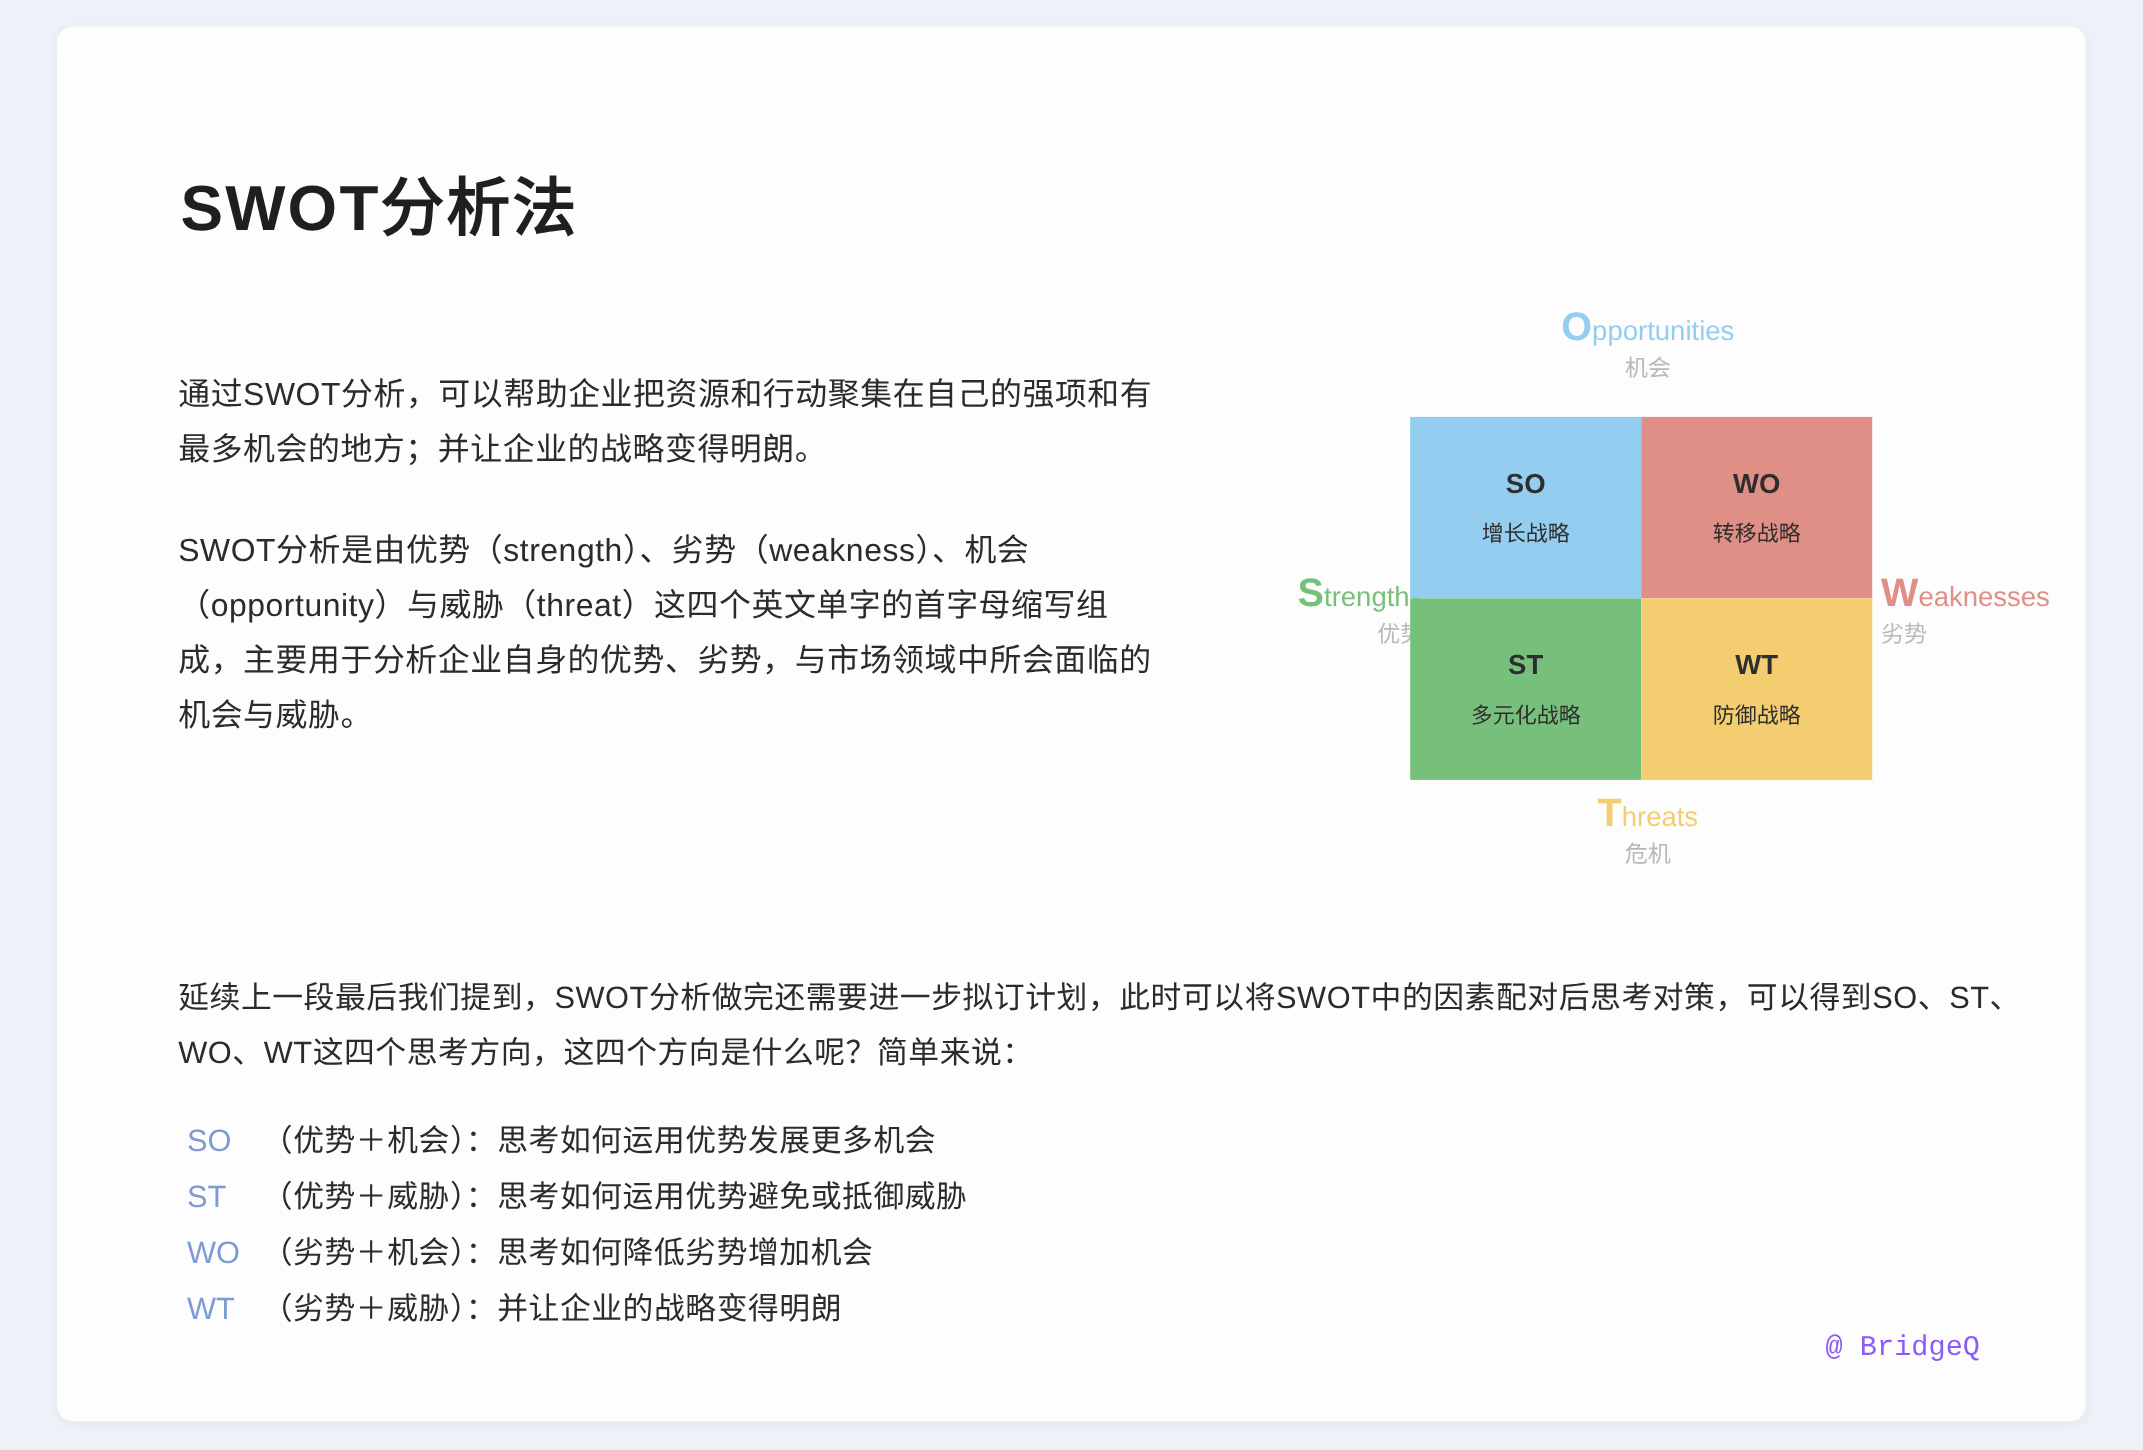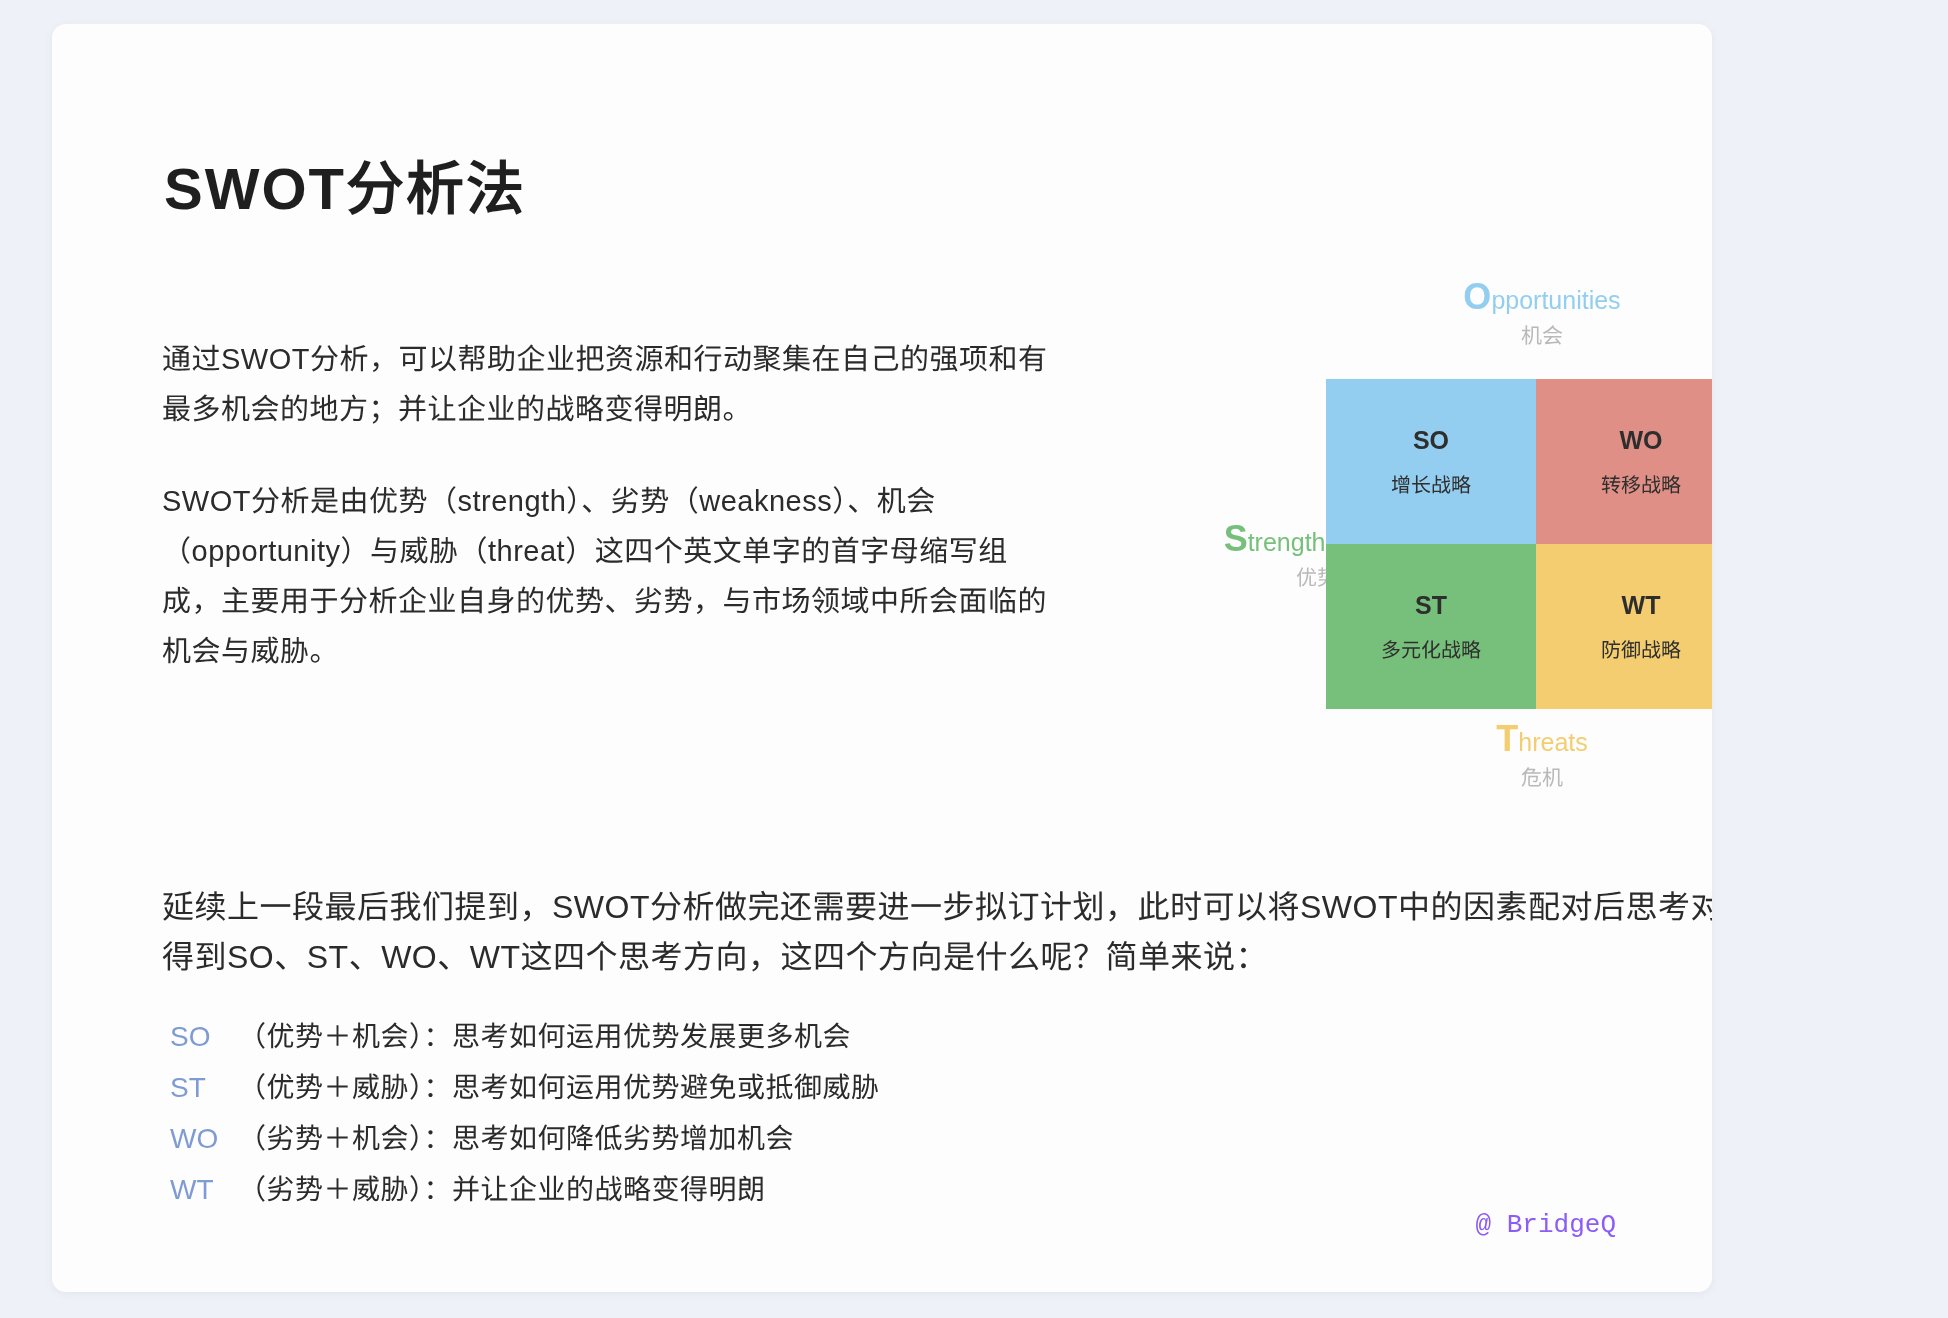--- a/index.html
+++ b/index.html
@@ -10,21 +10,21 @@
   body {
     width: 1948px;
     height: 1318px;
     font-family: "Liberation Sans", "DejaVu Sans", sans-serif;
     -webkit-font-smoothing: antialiased;
   }
   .slide {
     position: absolute;
     left: 52px;
     top: 24px;
-    width: 1660px;
+    width: 1844px;
     height: 1268px;
     background: #fdfdfd;
     border-radius: 14px;
     box-shadow: 0 2px 10px rgba(0,0,0,0.05);
     overflow: hidden;
   }
 
   .page-title {
     position: absolute;
     left: 112px;
@@ -47,21 +47,21 @@
     line-height: 50px;
     margin-bottom: 42px;
     letter-spacing: 0.5px;
   }
 
   .wide-para {
     position: absolute;
     left: 110px;
     top: 858px;
     width: 1700px;
-    font-size: 32px;
+    font-size: 28px;
     line-height: 50px;
     color: #2b2b2b;
     letter-spacing: 0.5px;
   }
 
   .pair-list {
     position: absolute;
     left: 118px;
     top: 990px;
     width: 1100px;
@@ -80,21 +80,21 @@
     min-width: 68px;
     display: inline-block;
   }
   .pair-text {
     letter-spacing: 0.5px;
   }
 
   
   .matrix-wrap {
     position: absolute;
-    left: 1224px;
+    left: 1180px;
     top: 300px;
     width: 440px;
     height: 340px;
   }
   .matrix {
     position: absolute;
     left: 50px;
     top: 55px;
     width: 420px;
     height: 330px;

